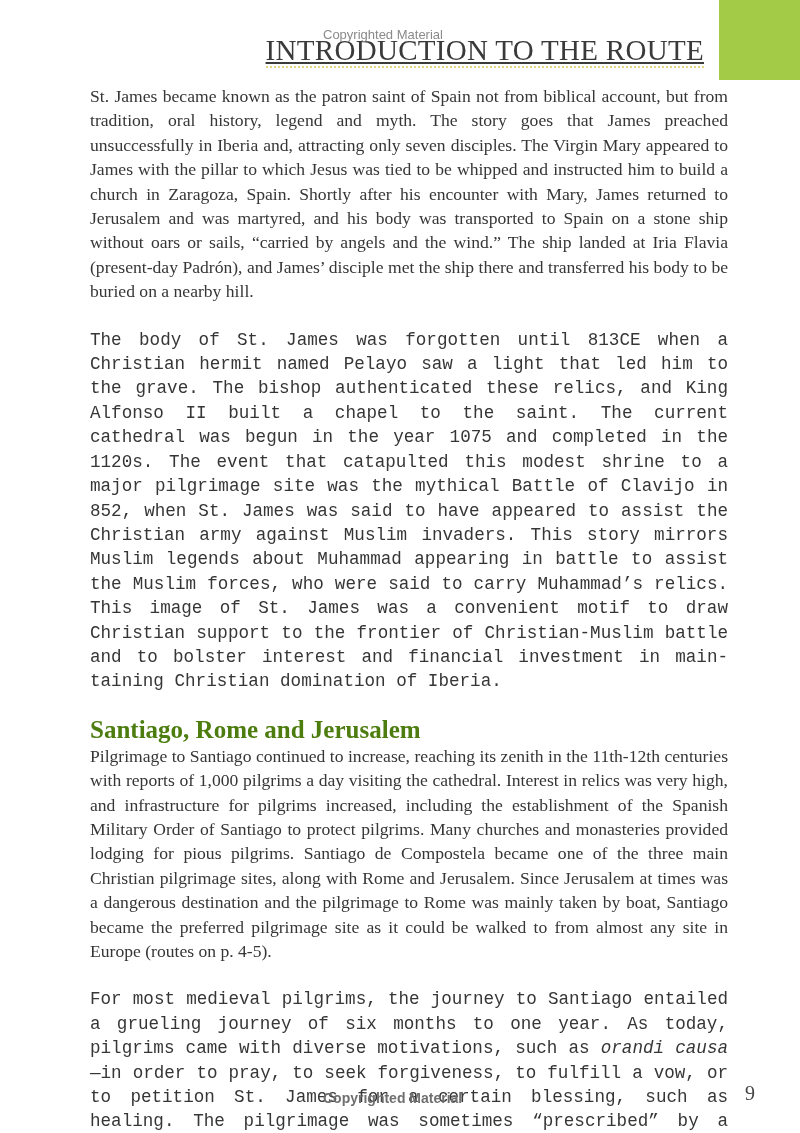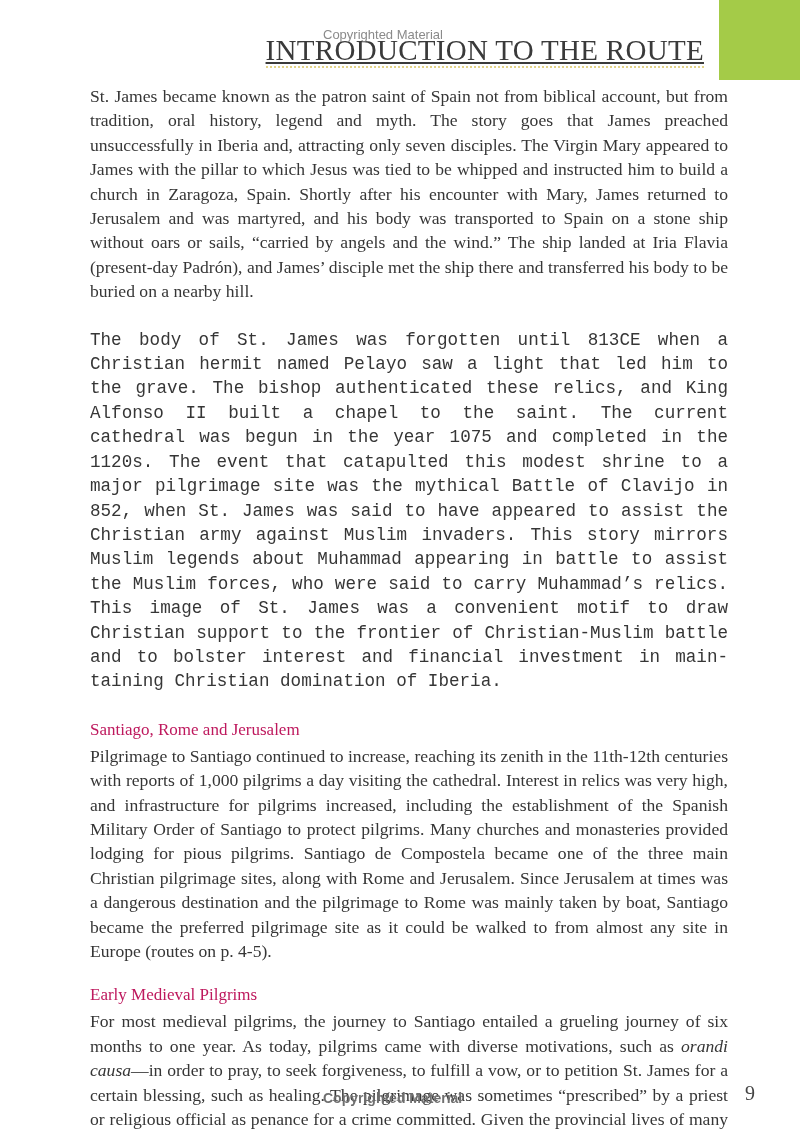--- a/index.html
+++ b/index.html
@@ -55,24 +55,24 @@
       margin: 0;
       font-size: 17.6px;
       line-height: 24.4px;
       text-align: justify;
       hyphens: manual;
       color: #363636;
     }
     .para + .para { margin-top: 24px; font-family: Liberation Mono, monospace; }
     .heading {
       margin: 0;
-      font-weight: normal;
-      font-size: 17px;
+      font-weight: bold;
+      font-size: 25px;
       line-height: 28px;
-      color: #be185d;
+      color: #4d7c0f;
     }
     .sec1-head { margin-top: 22px; }
     .sec2-head { margin-top: 18px; }
     .italic { font-style: italic; }
     .page-number {
       position: absolute;
       right: 45px;
       top: 1082px;
       font-size: 20px;
       color: #444444;
@@ -96,18 +96,17 @@
 <div class="running-head">INTRODUCTION TO THE ROUTE</div>
 <div class="watermark-top">Copyrighted Material</div>
 
 <div class="content">
   <p class="para">St. James became known as the patron saint of Spain not from biblical account, but from tradition, oral history, legend and myth. The story goes that James preached unsuccessfully in Iberia and, attracting only seven disciples. The Virgin Mary appeared to James with the pillar to which Jesus was tied to be whipped and instructed him to build a church in Zaragoza, Spain. Shortly after his encounter with Mary, James returned to Jerusalem and was martyred, and his body was trans­ported to Spain on a stone ship without oars or sails, “carried by angels and the wind.” The ship landed at Iria Flavia (present-day Padrón), and James’ disciple met the ship there and transferred his body to be buried on a nearby hill.</p>
   <p class="para">The body of St. James was forgotten until 813CE when a Christian hermit named Pelayo saw a light that led him to the grave. The bishop authenticated these relics, and King Alfonso II built a chapel to the saint. The current cathedral was begun in the year 1075 and completed in the 1120s. The event that catapulted this modest shrine to a major pilgrimage site was the mythical Battle of Clavijo in 852, when St. James was said to have appeared to assist the Christian army against Muslim invaders. This story mirrors Muslim legends about Muhammad appearing in battle to assist the Muslim forces, who were said to carry Muhammad’s relics. This image of St. James was a convenient motif to draw Christian support to the frontier of Christian-Muslim battle and to bolster interest and financial investment in main­taining Christian domination of Iberia.</p>
 
   <h2 class="heading sec1-head">Santiago, Rome and Jerusalem</h2>
   <p class="para">Pilgrimage to Santiago continued to increase, reaching its zenith in the 11th-12th centuries with reports of 1,000 pilgrims a day visiting the cathedral. Interest in relics was very high, and infrastructure for pilgrims increased, including the establish­ment of the Spanish Military Order of Santiago to protect pilgrims. Many church­es and monasteries provided lodging for pious pilgrims. Santiago de Compostela became one of the three main Christian pilgrimage sites, along with Rome and Jerusalem. Since Jerusalem at times was a dangerous destination and the pilgrimage to Rome was mainly taken by boat, Santiago became the preferred pilgrimage site as it could be walked to from almost any site in Europe (routes on p. 4-5).</p>
 
-  <h2 class="heading sec2-head">Early Medieval Pilgrims</h2>
   <p class="para"><span>For most medieval pilgrims, the journey to Santiago entailed a grueling journey of six months to one year. As today, pilgrims came with diverse motivations, such as </span><span class="italic">orandi causa</span><span>—in order to pray, to seek forgiveness, to fulfill a vow, or to petition St. James for a certain blessing, such as healing. The pilgrimage was sometimes “prescribed” by a priest or religious official as penance for a crime committed. Given the provincial lives of many peasants who rarely left their own tiny villages,</span></p>
 </div>
 
 <div class="watermark-bottom">Copyrighted Material</div>
 <div class="page-number">9</div>
 
 </body></html>

